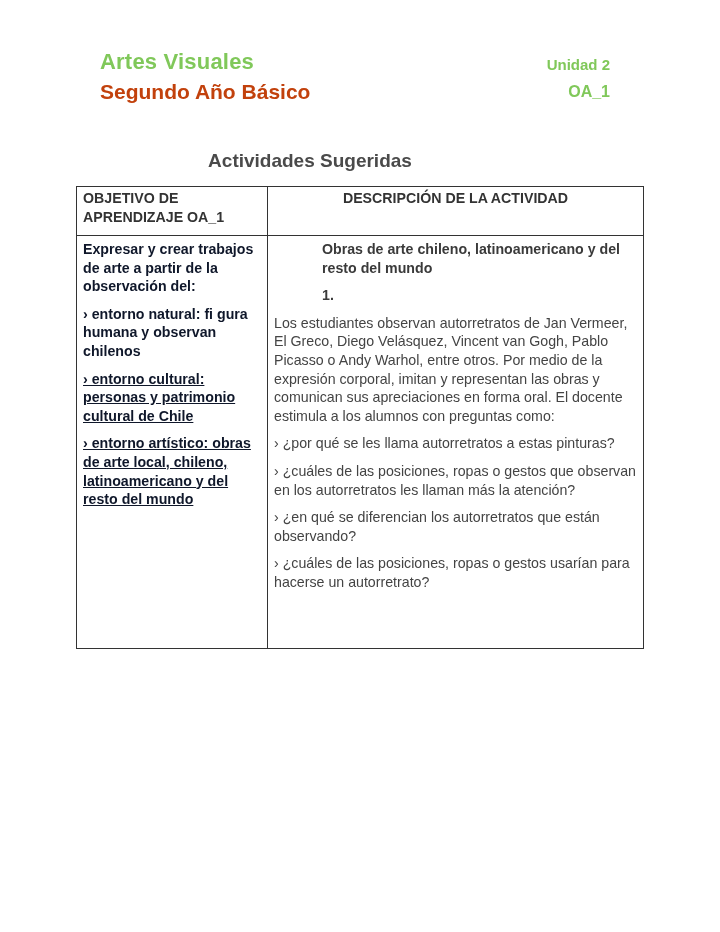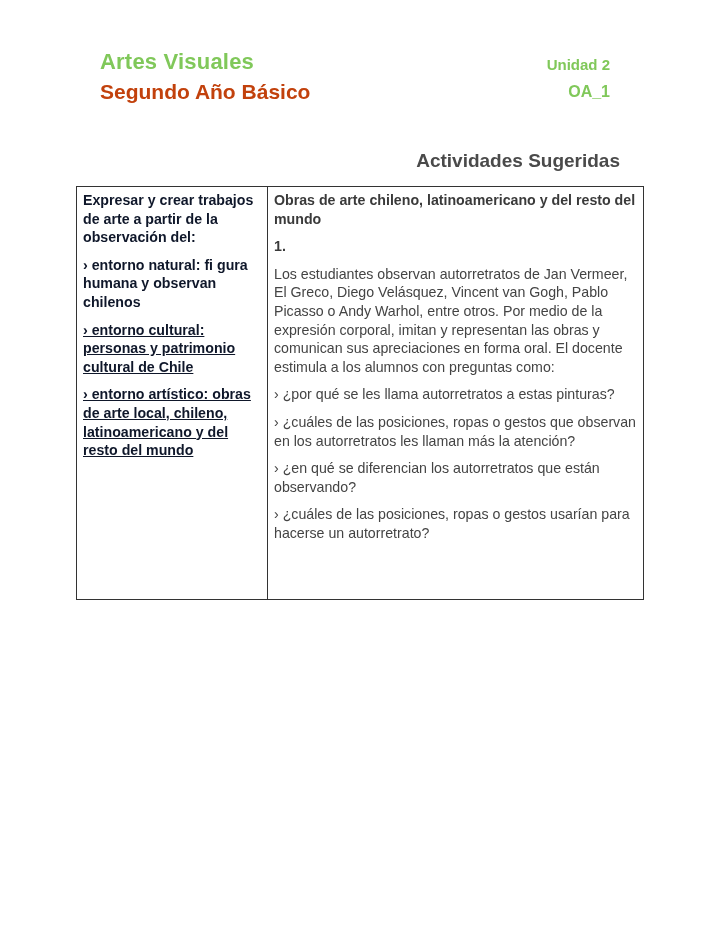--- a/index.html
+++ b/index.html
@@ -58,21 +58,21 @@
       font-weight: bold;
       color: #80c85a;
       line-height: 24px;
       text-align: right;
     }
     .section-title {
       position: absolute;
       left: 0;
       width: 620px;
       top: 149px;
-      text-align: right;
+      text-align: center;
       font-size: 19px;
       font-weight: bold;
       color: #4a4a4a;
       line-height: 24px;
     }
     table.activities {
       position: absolute;
       left: 76px;
       top: 186px;
       width: 568px;
@@ -109,36 +109,41 @@
     }
     p {
       margin: 0 0 9px 0;
     }
     .underline {
       text-decoration: underline;
     }
     .bold {
       font-weight: bold;
       color: #3a3a3a;
+      margin-left: 48px;
     }
   </style>
 </head>
 <body>
 
 <div class="header">
   <div class="title">Artes Visuales</div>
   <div class="subtitle">Segundo Año Básico</div>
   <div class="unit">Unidad 2</div>
   <div class="oa">OA_1</div>
 </div>
 
 <div class="section-title">Actividades Sugeridas</div>
 
 <table class="activities">
   <tbody>
+      <tr>
+    <th style="width:178px;">OBJETIVO DE APRENDIZAJE OA_1</th>
+    <th class="col-desc">DESCRIPCIÓN DE LA ACTIVIDAD</th>
+  </tr>
   <tr>
     <td class="col-obj">
       <div class="cell-body">
         <p>Expresar y crear trabajos de arte a partir de la observación del:</p>
         <p>› entorno natural: fi gura humana y observan chilenos</p>
         <p class="underline">› entorno cultural: personas y patrimonio cultural de Chile</p>
         <p class="underline">› entorno artístico: obras de arte local, chileno, latinoamericano y del resto del mundo</p>
       </div>
     </td>
     <td class="col-desc">

